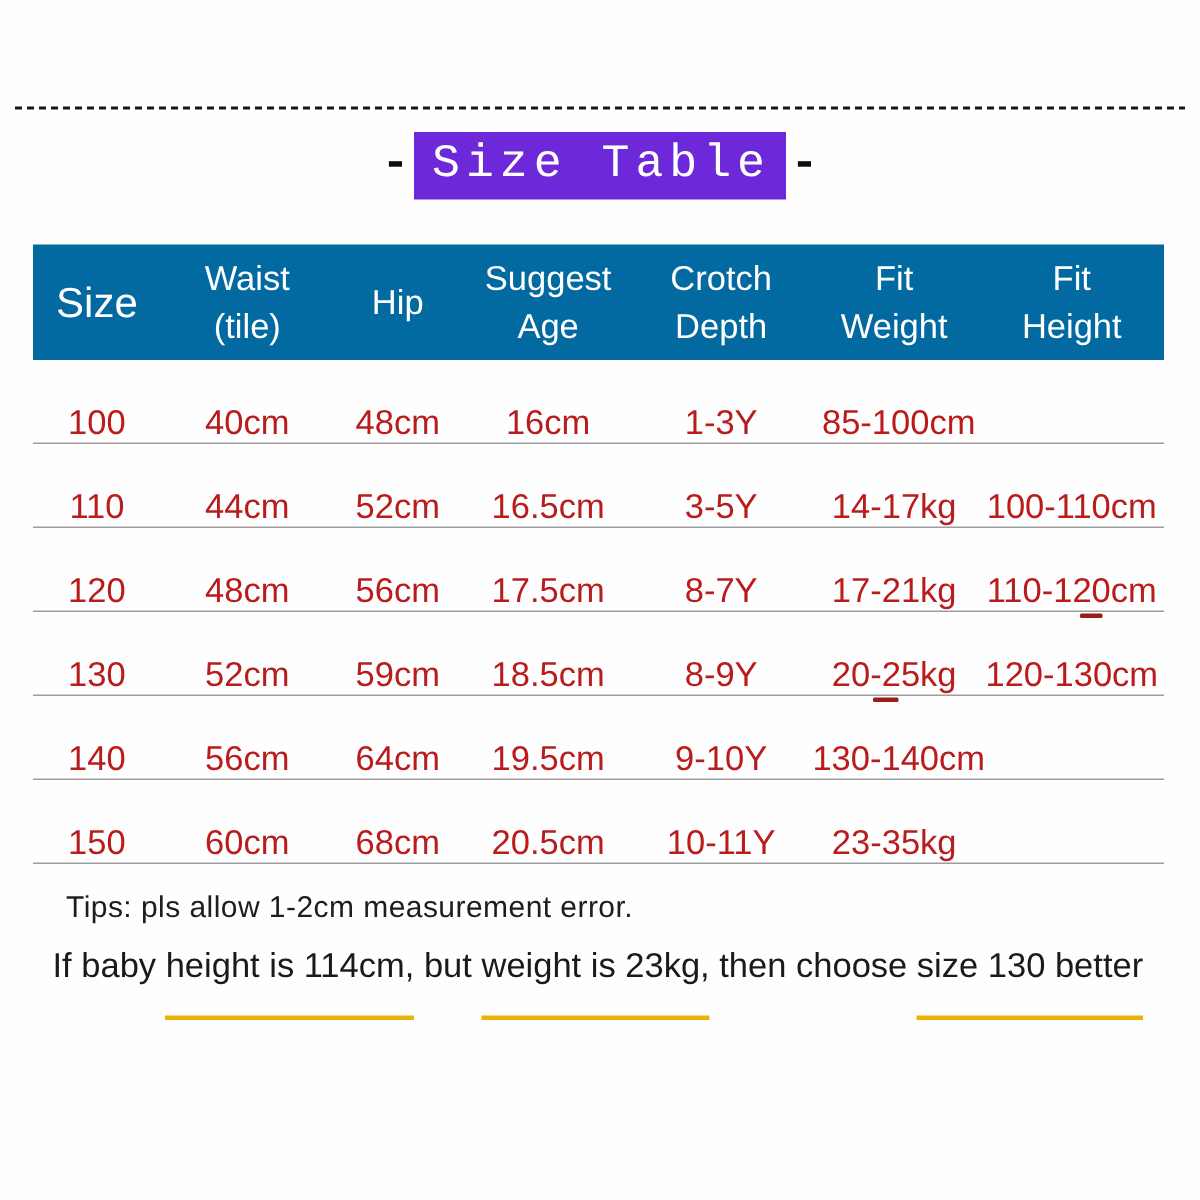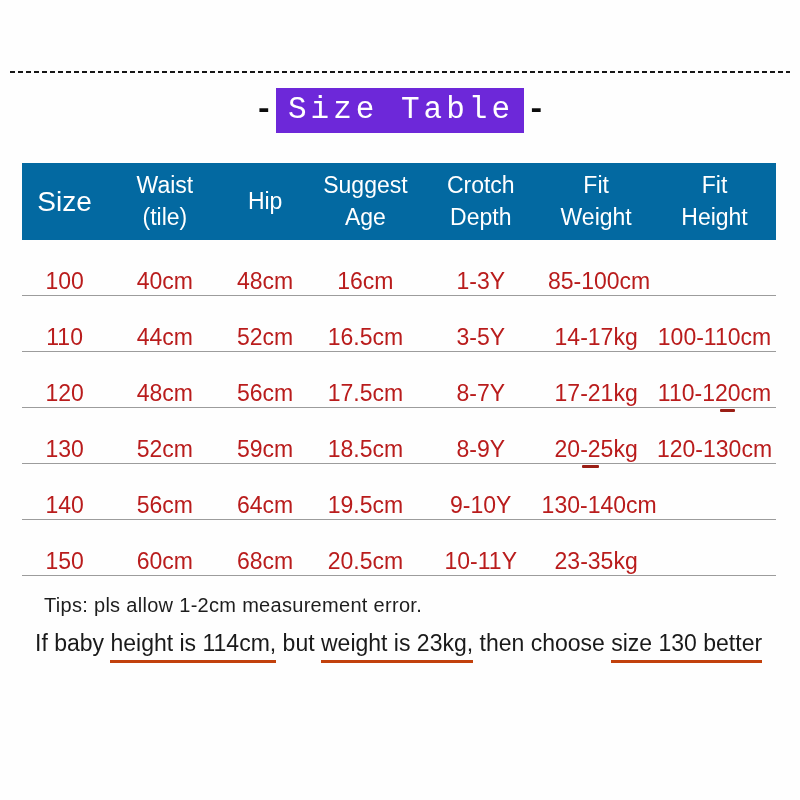--- a/index.html
+++ b/index.html
@@ -53,21 +53,21 @@
   .mark-weight25{bottom:-5px;left:33%;width:17px;}
   
   .tips-text{
     position:absolute;left:44px;top:594px;font-size:20px;color:#1d1d1d;letter-spacing:0.3px;
   }
   .advice-text{
     position:absolute;left:35px;top:630px;font-size:23px;color:#1a1a1a;
   }
   .advice-text span{white-space:pre;}
   .advice-text .redline{
-    display:inline-block;border-bottom:3px solid #c2410c;padding-bottom:3px;
+    display:inline-block;border-bottom:3px solid #eab308;padding-bottom:20px;
   }
 </style>
 </head>
 <body>
 
 <div class="screen">
 
   <div class="dashed-line"></div>
 
   <div class="title-bar">

